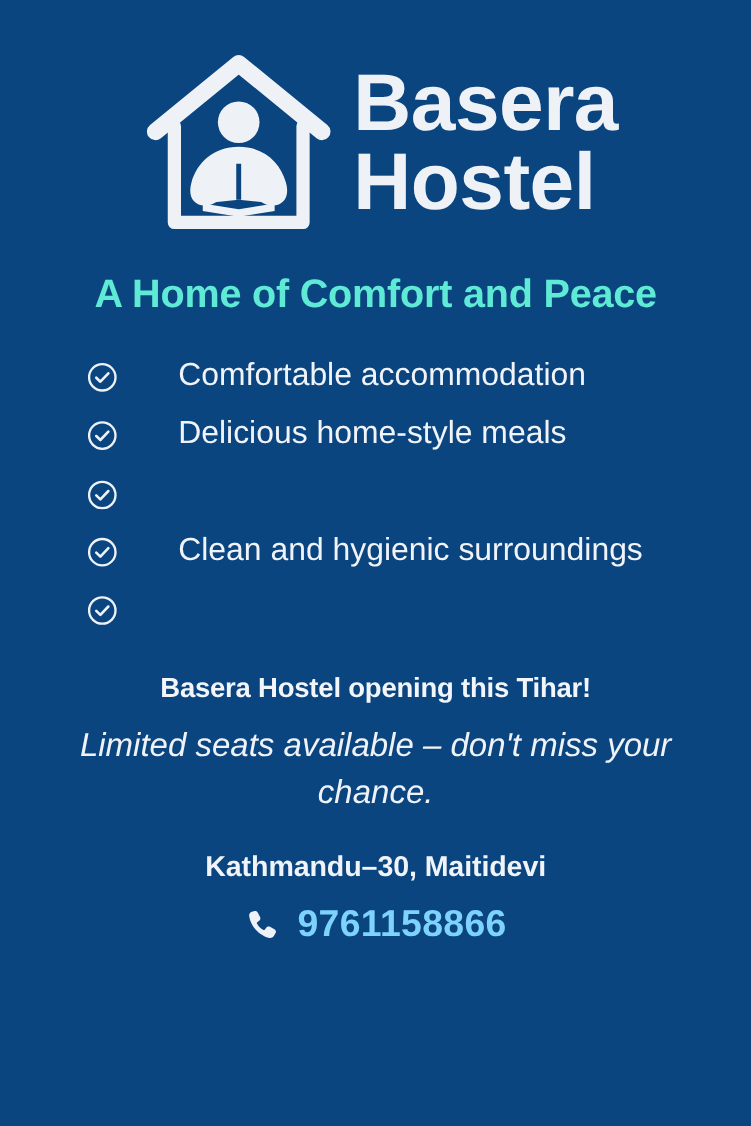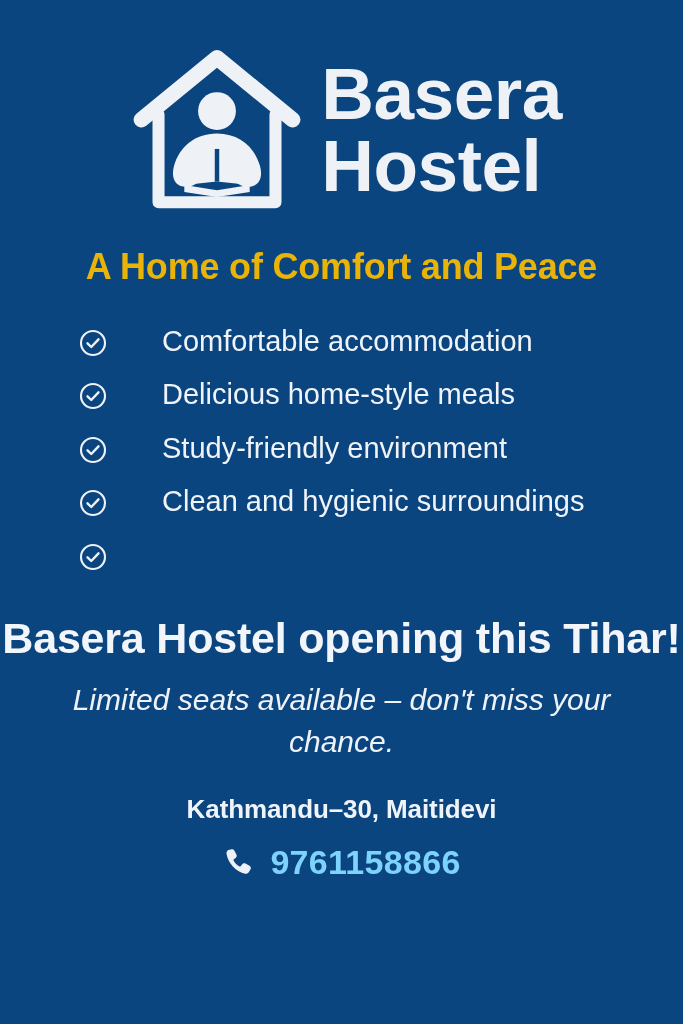--- a/index.html
+++ b/index.html
@@ -61,21 +61,21 @@
     color: #eef2f7;
     white-space: nowrap;
   }
 
   
   .tagline {
     margin-top: 30px;
     font-size: 36px;
     font-weight: 600;
     letter-spacing: -0.2px;
-    color: #eab308;
+    color: #5eead4;
     text-align: center;
     white-space: nowrap;
   }
 
   
   .features {
     margin-top: 36px;
     width: 100%;
     padding-left: 78px;
     box-sizing: border-box;
@@ -100,21 +100,21 @@
     font-size: 29px;
     font-weight: 400;
     line-height: 1.22;
     color: #f0f4f9;
     max-width: 480px;
   }
 
   
   .announce {
     margin-top: 24px;
-    font-size: 43px;
+    font-size: 25px;
     font-weight: 700;
     letter-spacing: -0.2px;
     color: #f2f5fa;
     text-align: center;
     white-space: nowrap;
   }
 
   .subannounce {
     margin-top: 16px;
     font-size: 30px;
@@ -208,21 +208,20 @@
         <path d="M7.6 12.3 L10.6 15.2 L16.4 9.1" fill="none" stroke="#eef2f7" stroke-width="1.9" stroke-linecap="round" stroke-linejoin="round"></path>
       </svg>
       <div class="feature-label">Delicious home-style meals</div>
     </div>
 
     <div class="feature-row">
       <svg class="check-icon" viewBox="0 0 24 24" aria-hidden="true">
         <circle cx="12" cy="12" r="9.6" fill="none" stroke="#eef2f7" stroke-width="1.7"></circle>
         <path d="M7.6 12.3 L10.6 15.2 L16.4 9.1" fill="none" stroke="#eef2f7" stroke-width="1.9" stroke-linecap="round" stroke-linejoin="round"></path>
       </svg>
-      <div class="feature-label">Study-friendly environment</div>
     </div>
 
     <div class="feature-row">
       <svg class="check-icon" viewBox="0 0 24 24" aria-hidden="true">
         <circle cx="12" cy="12" r="9.6" fill="none" stroke="#eef2f7" stroke-width="1.7"></circle>
         <path d="M7.6 12.3 L10.6 15.2 L16.4 9.1" fill="none" stroke="#eef2f7" stroke-width="1.9" stroke-linecap="round" stroke-linejoin="round"></path>
       </svg>
       <div class="feature-label">Clean and hygienic surroundings</div>
     </div>
 

